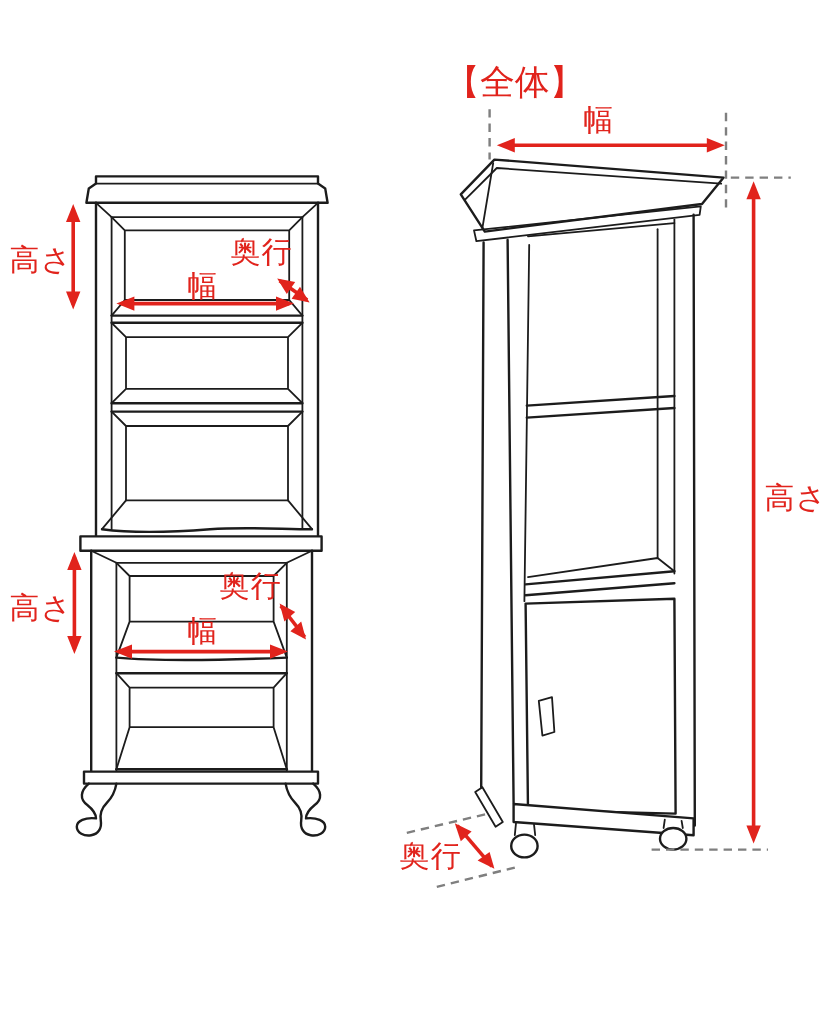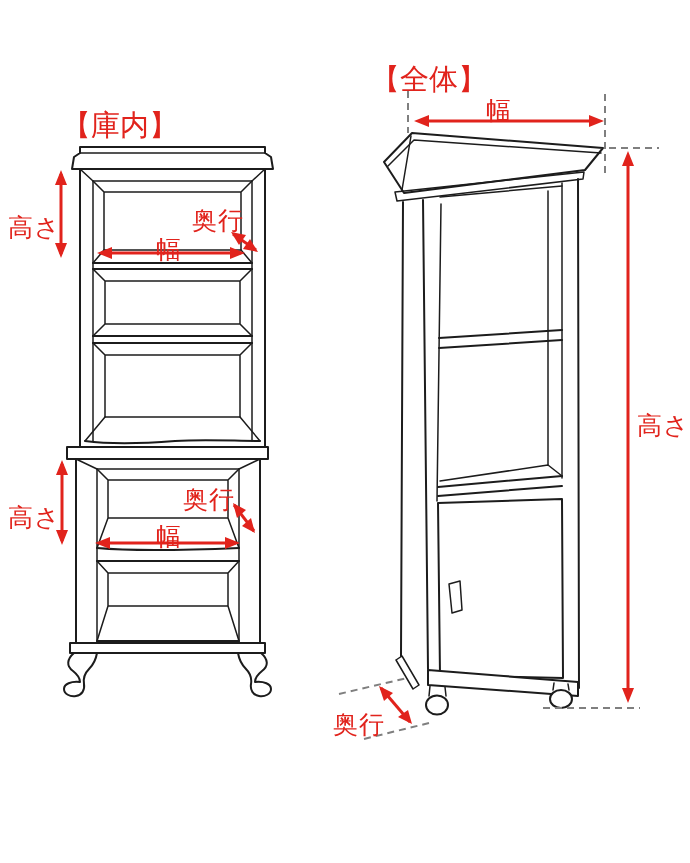--- a/index.html
+++ b/index.html
@@ -10,21 +10,21 @@
   }
   .stage svg{position:absolute;left:0;top:0;}
   .ink{stroke:var(--c-line,#1c1c1c);fill:none;stroke-width:2;stroke-linecap:round;stroke-linejoin:round;}
   .thin{stroke-width:1.5;}
   .wfill{fill:#ffffff;}
   .dash{stroke:var(--c-dash,#7f7f7f);stroke-width:2;stroke-dasharray:7 5;fill:none;stroke-linecap:butt;}
   .red-line{stroke:var(--c-red,#e1231c);stroke-width:3;fill:none;stroke-linecap:butt;}
   .red-fill{fill:var(--c-red,#e1231c);stroke:none;}
   .lbl{
     position:absolute;color:var(--c-red,#e1231c);
-    font-size:25px;font-weight:500;line-height:1;white-space:nowrap;letter-spacing:1px;margin-top:10px;
+    font-size:25px;font-weight:500;line-height:1;white-space:nowrap;letter-spacing:1px;
   }
   .title{font-size:29px;letter-spacing:0;}
 </style>
 </head>
 <body>
 
 <div class="stage">
 
   <svg width="690" height="863" viewBox="0 0 690 863">
 
@@ -159,21 +159,20 @@
       </g>
 
       <g>
         <path class="red-line" d="M381,688 L410,722"></path>
         <polygon class="red-fill" points="379,686 384,701 393,693"></polygon>
         <polygon class="red-fill" points="412,724 398,717 408,710"></polygon>
       </g>
     </g>
   </svg>
 
-  <div class="lbl title" style="left:62px;top:101px;">【庫内】</div>
   <div class="lbl" style="left:8px;top:205px;">高さ</div>
   <div class="lbl" style="left:192px;top:198px;">奥行</div>
   <div class="lbl" style="left:156px;top:227px;">幅</div>
   <div class="lbl" style="left:8px;top:495px;">高さ</div>
   <div class="lbl" style="left:183px;top:477px;">奥行</div>
   <div class="lbl" style="left:156px;top:514px;">幅</div>
 
   <div class="lbl title" style="left:371px;top:55px;">【全体】</div>
   <div class="lbl" style="left:486px;top:88px;">幅</div>
   <div class="lbl" style="left:637px;top:403px;">高さ</div>

